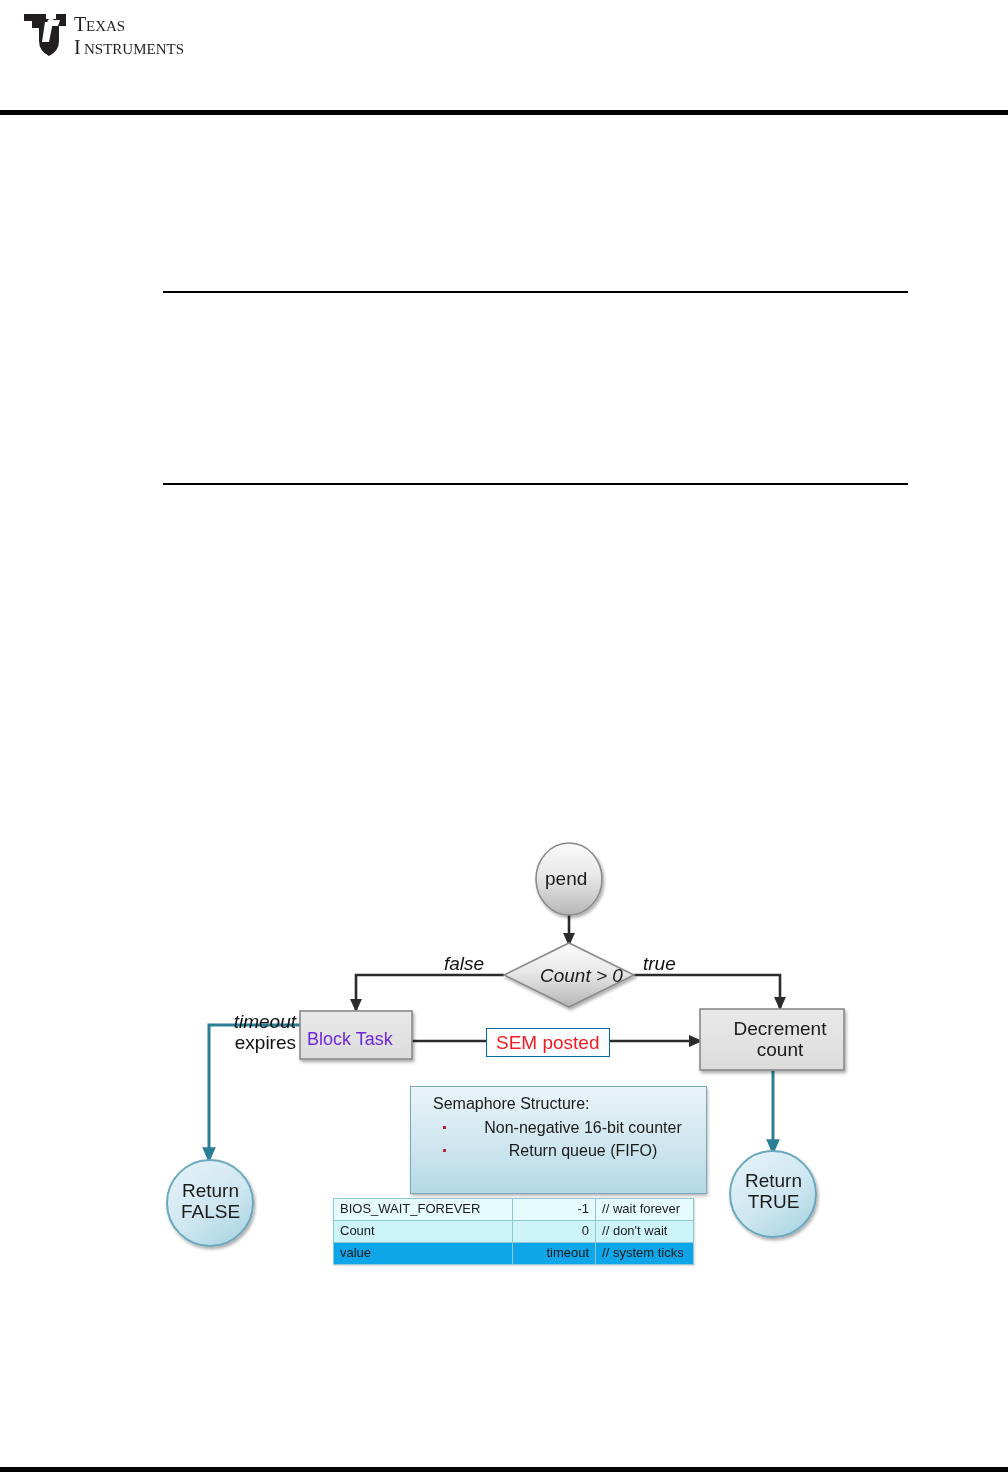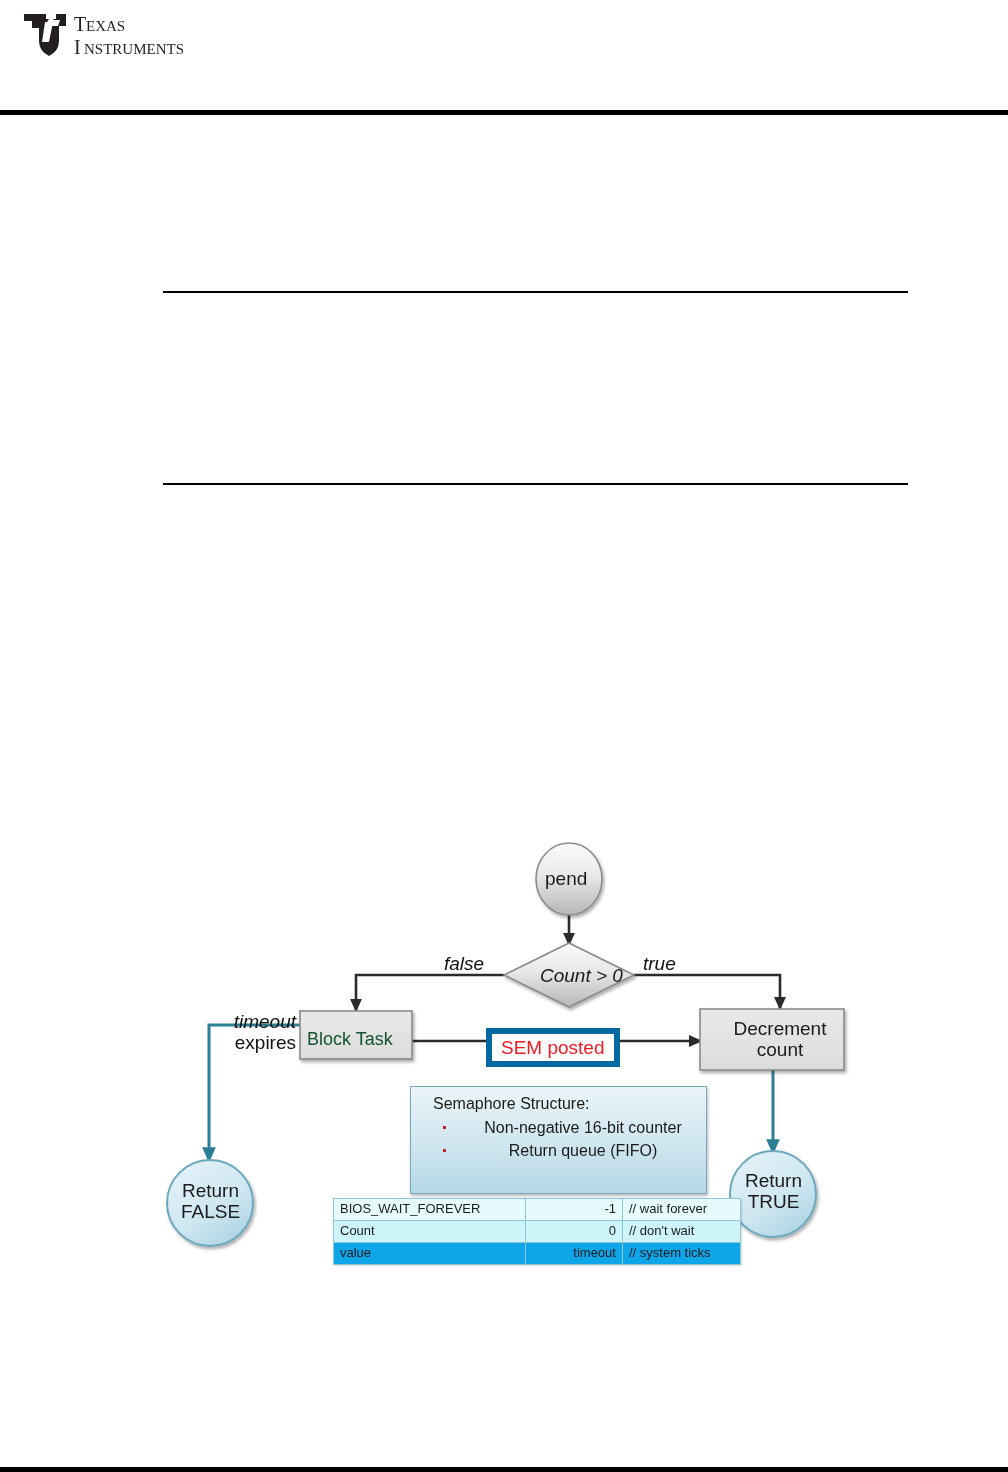--- a/index.html
+++ b/index.html
@@ -80,21 +80,21 @@
     left: 540px;
     top: 965px;
     font-size: 19px;
     color: #1b1b1b;
     font-style: italic;
   }
   .node-text-block {
     left: 307px;
     top: 1029px;
     font-size: 18px;
-    color: #14532d;
+    color: #6d28d9;
     text-align: center;
   }
   .node-text-decrement {
     left: 718px;
     top: 1018px;
     font-size: 19px;
     color: #1b1b1b;
     text-align: center;
     width: 124px;
   }
@@ -141,21 +141,21 @@
   .edge-timeout .t-word { font-style: italic; display: block; }
   .edge-timeout .e-word { font-style: normal; display: block; }
 
   .edge-semposted {
     left: 486px;
     top: 1028px;
     font-size: 19px;
     color: #ee1c25;
     background: #fdfdfd;
     padding: 3px 9px;
-    border: 6px solid #0369a1;
+    border: 1px solid #0369a1;
   }
 
   
   #sem-struct {
     position: absolute;
     left: 410px;
     top: 1086px;
     width: 297px;
     height: 108px;
     background: linear-gradient(180deg, #eaf4f8 0%, #cfe6ef 55%, #b4d8e6 100%);
@@ -190,21 +190,21 @@
     width: 3px;
     height: 3px;
     background: #c0202a;
   }
 
   
   #timeout-table {
     position: absolute;
     left: 333px;
     top: 1198px;
-    width: 408px;
+    width: 361px;
     border-collapse: collapse;
     box-shadow: 1px 1px 2px rgba(0,0,0,0.15);
   }
   #timeout-table td {
     border: 1px solid #8fc6d6;
     font-size: 13px;
     color: #1b1b1b;
     padding: 2px 6px;
     height: 17px;
     line-height: 1.25;

